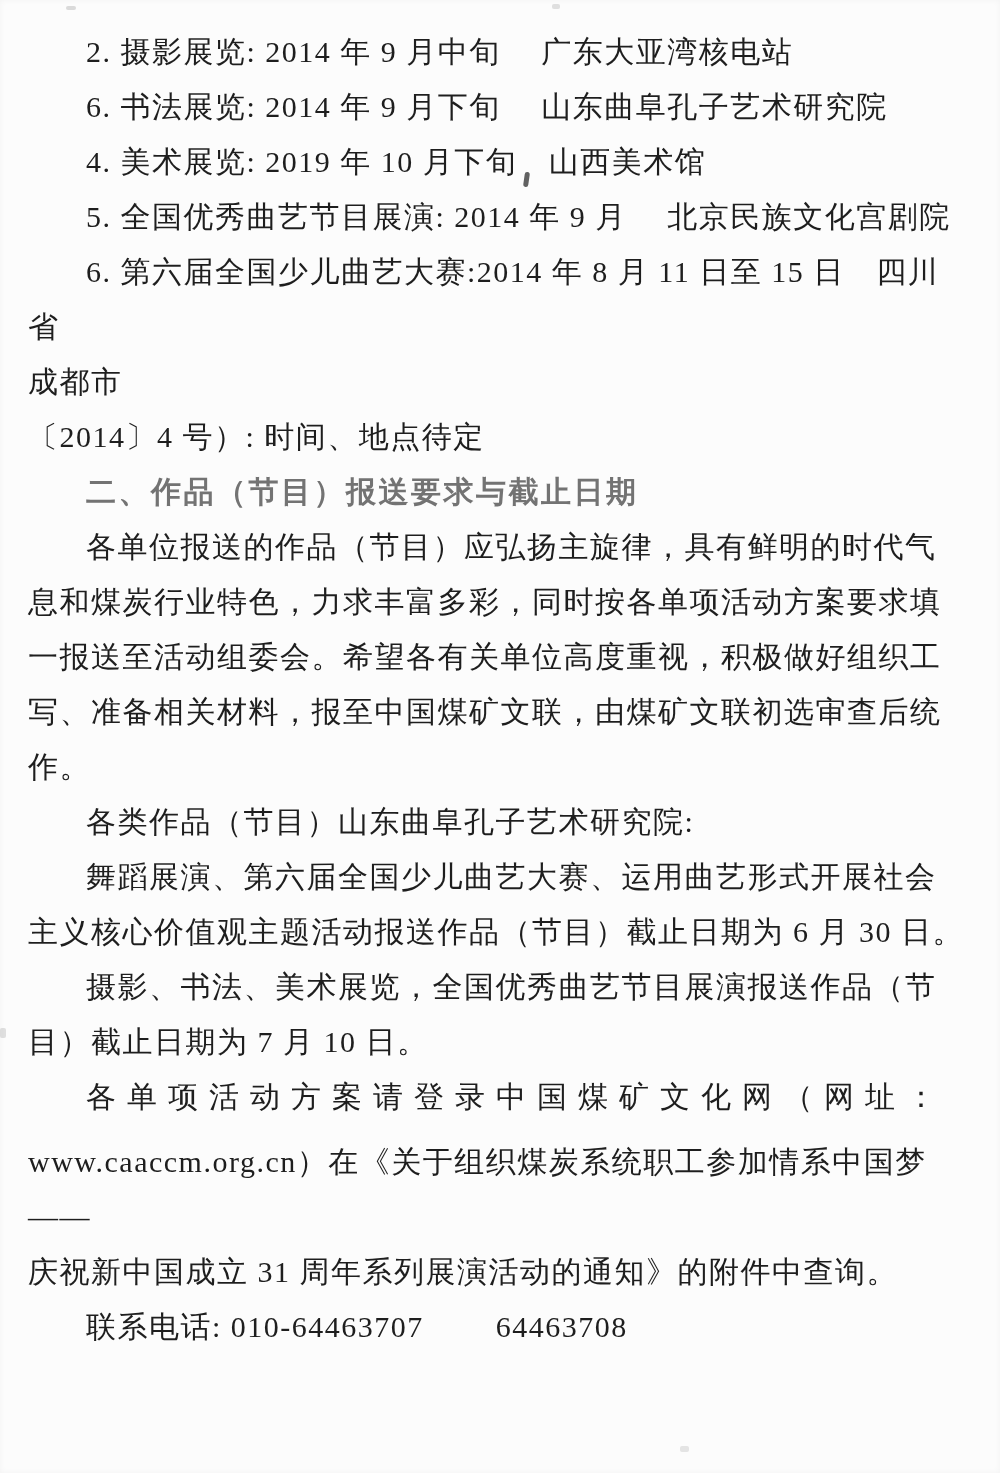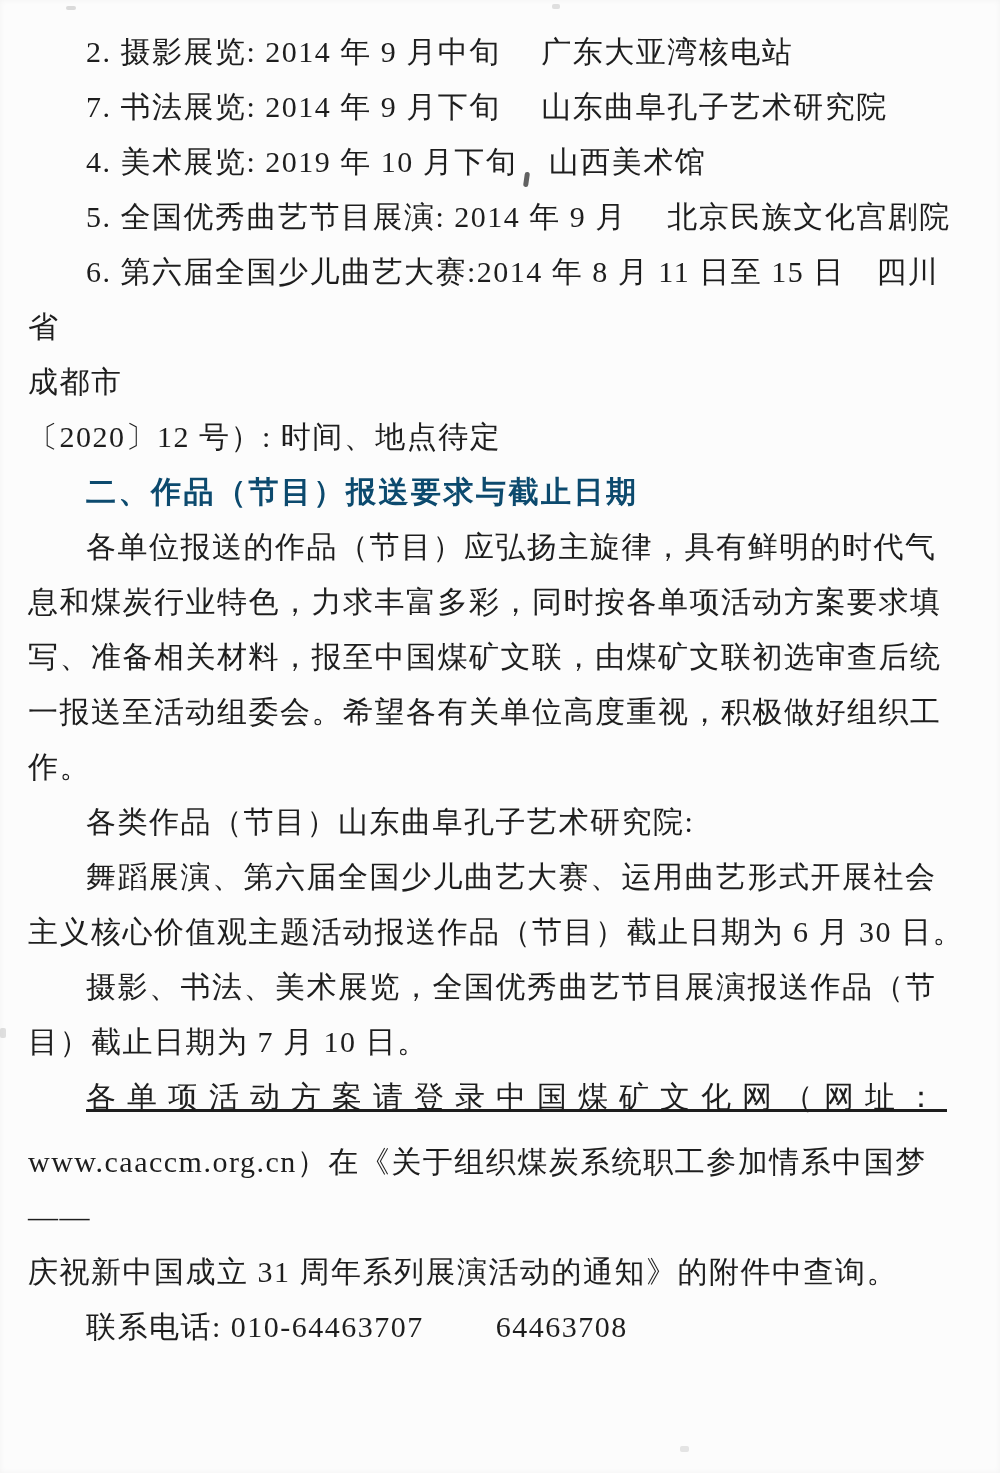--- a/index.html
+++ b/index.html
@@ -30,24 +30,24 @@
     font-weight: 500;
   }
   
   p.ind { text-indent: 58px; }
   
   p.head {
     font-family: "Liberation Sans", "DejaVu Sans", sans-serif;
     font-weight: bold;
     font-size: 30px;
     letter-spacing: 2.5px;
-    color: #0c4a6e;
+    color: #737373;
   }
   
-  p.sp { letter-spacing: 11px; text-decoration: underline; }
+  p.sp { letter-spacing: 11px; }
   p.mt10 { margin-top: 10px; }
   p.mt6 { margin-top: 6px; }
   
   .speck {
     position: absolute;
     background: #9a9a9a;
     border-radius: 2px;
     opacity: 0.55;
   }
   .speck.s1 { left: 66px;  top: 6px;    width: 10px; height: 4px; opacity: 0.35; }
@@ -55,31 +55,31 @@
   .speck.s3 { left: 524px; top: 172px;  width: 5px;  height: 15px; background: #3a3a3a; border-radius: 3px; transform: rotate(8deg); opacity: 0.8; }
   .speck.s4 { left: 0px;   top: 1028px; width: 6px;  height: 10px; opacity: 0.3; }
   .speck.s5 { left: 680px; top: 1446px; width: 9px;  height: 6px; opacity: 0.25; }
 </style>
 </head>
 <body>
 
 <div class="page">
   <div class="content">
     <p class="line ind">2. 摄影展览: 2014 年 9 月中旬　 广东大亚湾核电站</p>
-    <p class="line ind">7. 书法展览: 2014 年 9 月下旬　 山东曲阜孔子艺术研究院</p>
+    <p class="line ind">6. 书法展览: 2014 年 9 月下旬　 山东曲阜孔子艺术研究院</p>
     <p class="line ind">4. 美术展览: 2019 年 10 月下旬　山西美术馆</p>
     <p class="line ind">5. 全国优秀曲艺节目展演: 2014 年 9 月　 北京民族文化宫剧院</p>
     <p class="line ind">6. 第六届全国少儿曲艺大赛:2014 年 8 月 11 日至 15 日　四川省</p>
     <p class="line">成都市</p>
-    <p class="line">〔2020〕12 号）: 时间、地点待定</p>
+    <p class="line">〔2014〕4 号）: 时间、地点待定</p>
     <p class="line ind head">二、作品（节目）报送要求与截止日期</p>
     <p class="line ind">各单位报送的作品（节目）应弘扬主旋律，具有鲜明的时代气</p>
     <p class="line">息和煤炭行业特色，力求丰富多彩，同时按各单项活动方案要求填</p>
+    <p class="line">一报送至活动组委会。希望各有关单位高度重视，积极做好组织工</p>
     <p class="line">写、准备相关材料，报至中国煤矿文联，由煤矿文联初选审查后统</p>
-    <p class="line">一报送至活动组委会。希望各有关单位高度重视，积极做好组织工</p>
     <p class="line">作。</p>
     <p class="line ind">各类作品（节目）山东曲阜孔子艺术研究院:</p>
     <p class="line ind">舞蹈展演、第六届全国少儿曲艺大赛、运用曲艺形式开展社会</p>
     <p class="line">主义核心价值观主题活动报送作品（节目）截止日期为 6 月 30 日。</p>
     <p class="line ind">摄影、书法、美术展览，全国优秀曲艺节目展演报送作品（节</p>
     <p class="line">目）截止日期为 7 月 10 日。</p>
     <p class="line ind sp">各单项活动方案请登录中国煤矿文化网（网址：</p>
     <p class="line mt10">www.caaccm.org.cn）在《关于组织煤炭系统职工参加情系中国梦——</p>
     <p class="line">庆祝新中国成立 31 周年系列展演活动的通知》的附件中查询。</p>
     <p class="line ind">联系电话: 010-64463707　　 64463708</p>

